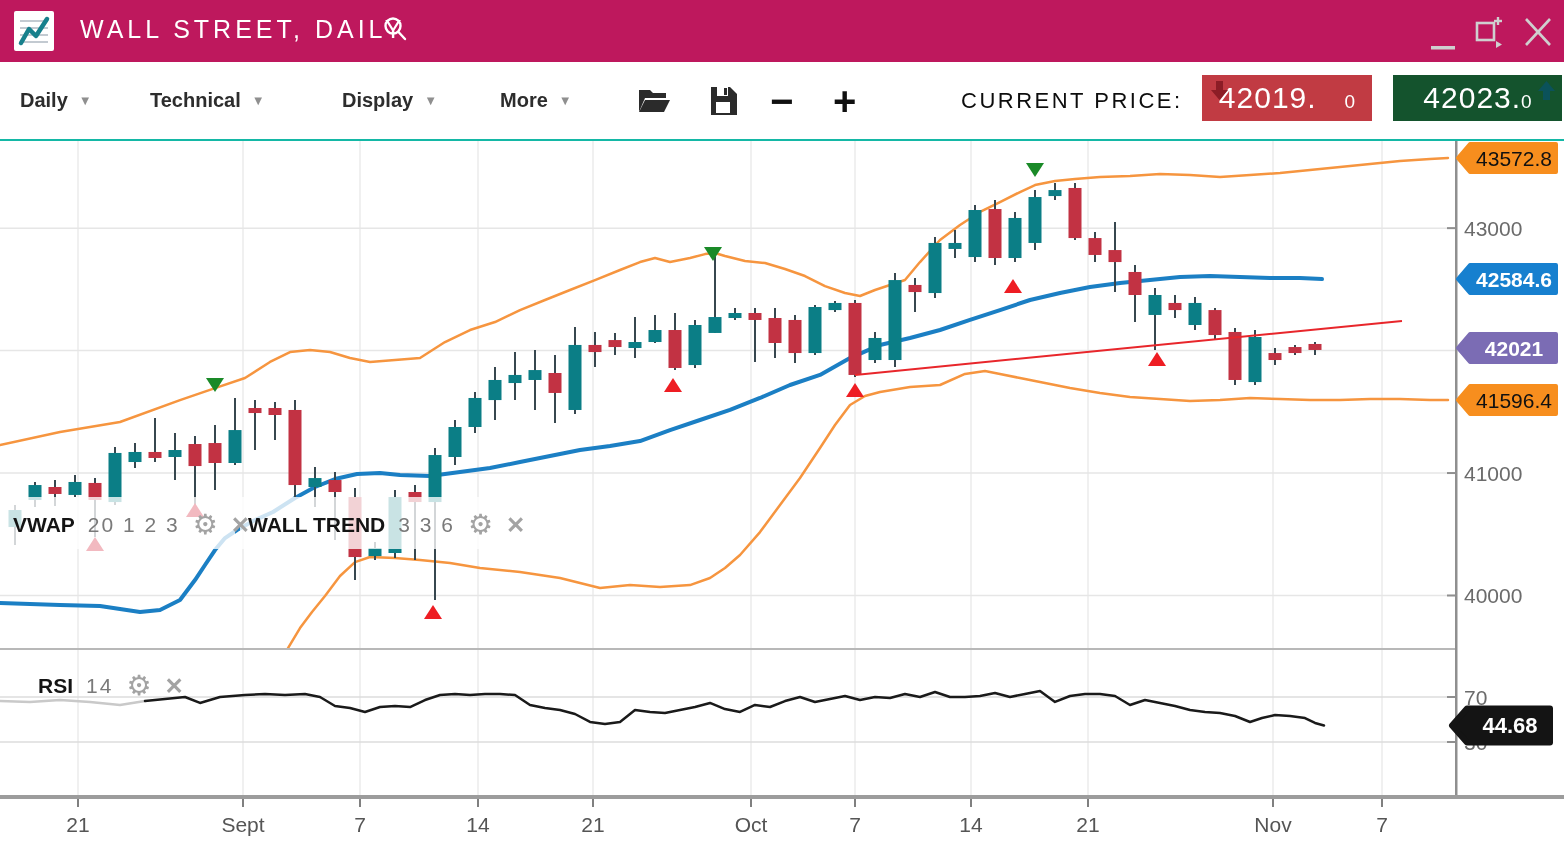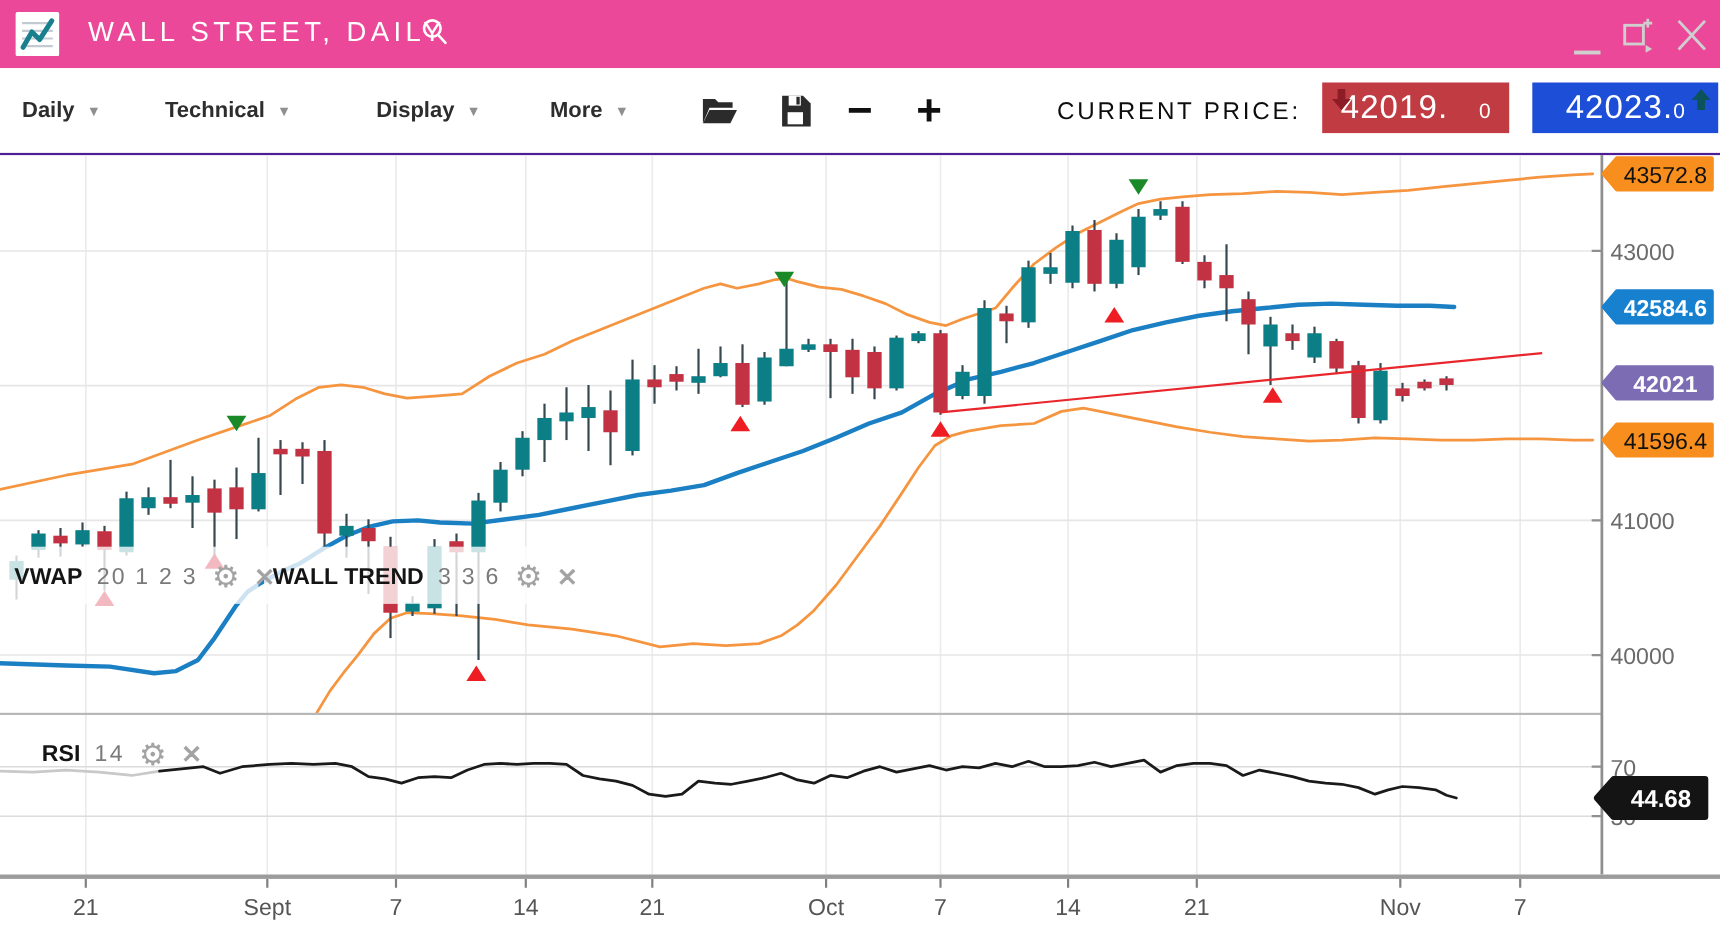--- a/index.html
+++ b/index.html
@@ -1,42 +1,42 @@
 <!DOCTYPE html>
 <html><head>
 <meta charset="utf-8">
 <style>
   html,body{margin:0;padding:0;background:#fff;}
   body{width:1564px;height:846px;position:relative;overflow:hidden;
        font-family:"Liberation Sans",sans-serif;-webkit-font-smoothing:antialiased;}
 
   
-  .titlebar{position:absolute;left:0;top:0;width:1564px;height:62px;background:#ec4899;}
+  .titlebar{position:absolute;left:0;top:0;width:1564px;height:62px;background:#be185d;}
   .logo{position:absolute;left:14px;top:11px;width:40px;height:40px;}
   .win-title{position:absolute;left:80px;top:15px;color:#fff;font-size:25px;
              letter-spacing:4px;font-weight:400;white-space:nowrap;}
   .search-ic{position:absolute;left:383px;top:16px;}
   .winctl{position:absolute;right:10px;top:0;height:62px;display:flex;align-items:center;gap:18px;}
 
   
   .toolbar{position:absolute;left:0;top:62px;width:1564px;height:77px;background:#fff;
-           border-bottom:2px solid #4c1d95;}
+           border-bottom:2px solid #14b8a6;}
   .menu-item{position:absolute;top:0;height:100%;display:flex;align-items:center;gap:11px;
              font-weight:bold;font-size:20px;color:#2d2d2d;cursor:pointer;}
   .chev{font-size:13px;color:#8f8f8f;}
   .tb-ic{position:absolute;top:0;height:100%;display:flex;align-items:center;cursor:pointer;}
   .zoombtn{font-size:40px;font-weight:bold;color:#101010;line-height:1;}
   .cp-label{position:absolute;left:941px;top:0;height:100%;display:flex;align-items:center;
             font-size:22px;letter-spacing:2.5px;color:#0d0d0d;margin-left:20px;}
   .pricebox{position:absolute;top:13px;height:46px;display:flex;align-items:center;
             justify-content:center;color:#fff;cursor:pointer;}
   .pricebox .big{font-size:30px;letter-spacing:1px;}
   .pricebox .small{font-size:19px;margin-top:8px;}
   .sellbox{left:1202px;width:170px;background:#c13b43;gap:28px;}
-  .buybox{left:1393px;width:169px;background:#1d4ed8;}
+  .buybox{left:1393px;width:169px;background:#14532d;}
   .box-arrow{position:absolute;top:6px;}
 
   
   #chart{position:absolute;left:0;top:141px;width:1564px;height:705px;}
 
   
   .ind-row{position:absolute;height:36px;display:flex;align-items:center;gap:13px;white-space:nowrap;text-align:right;}
   .ind-name{font-weight:bold;font-size:21px;color:#141414;}
   .ind-params{font-size:21px;color:#7a7a7a;letter-spacing:2px;}
   .gear{font-size:28px;color:#a3a3a3;cursor:pointer;line-height:1;}

